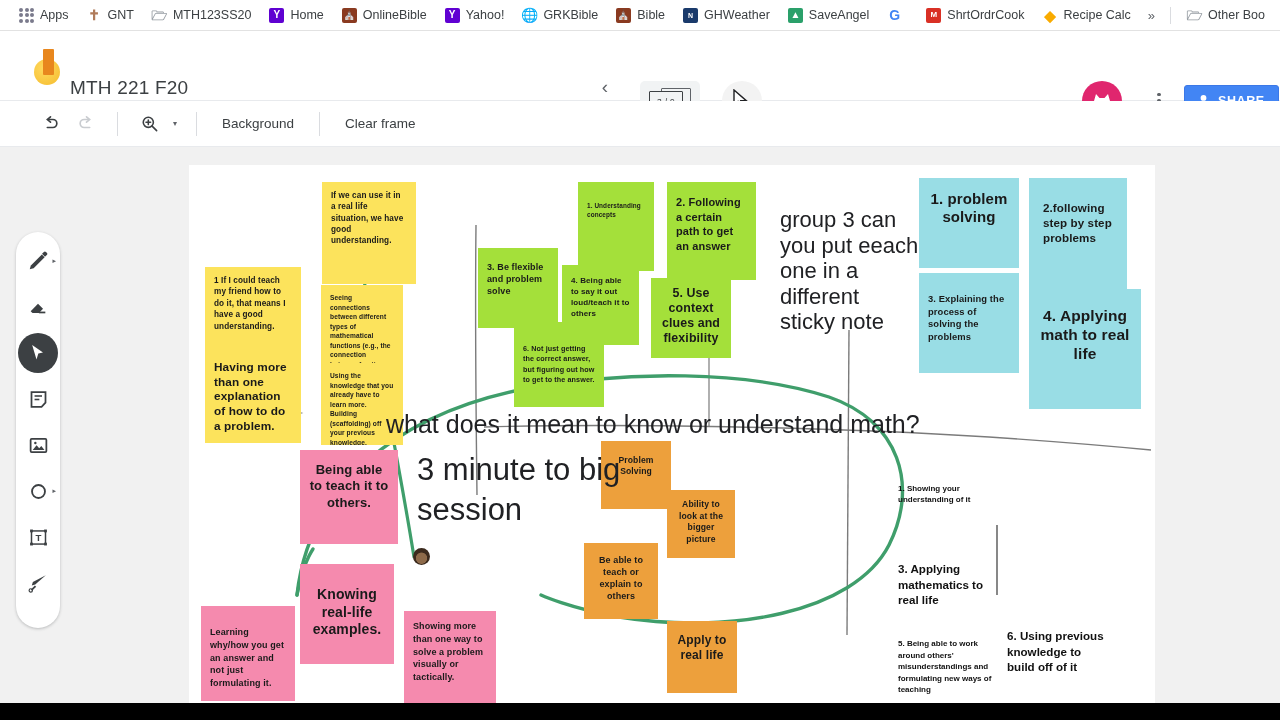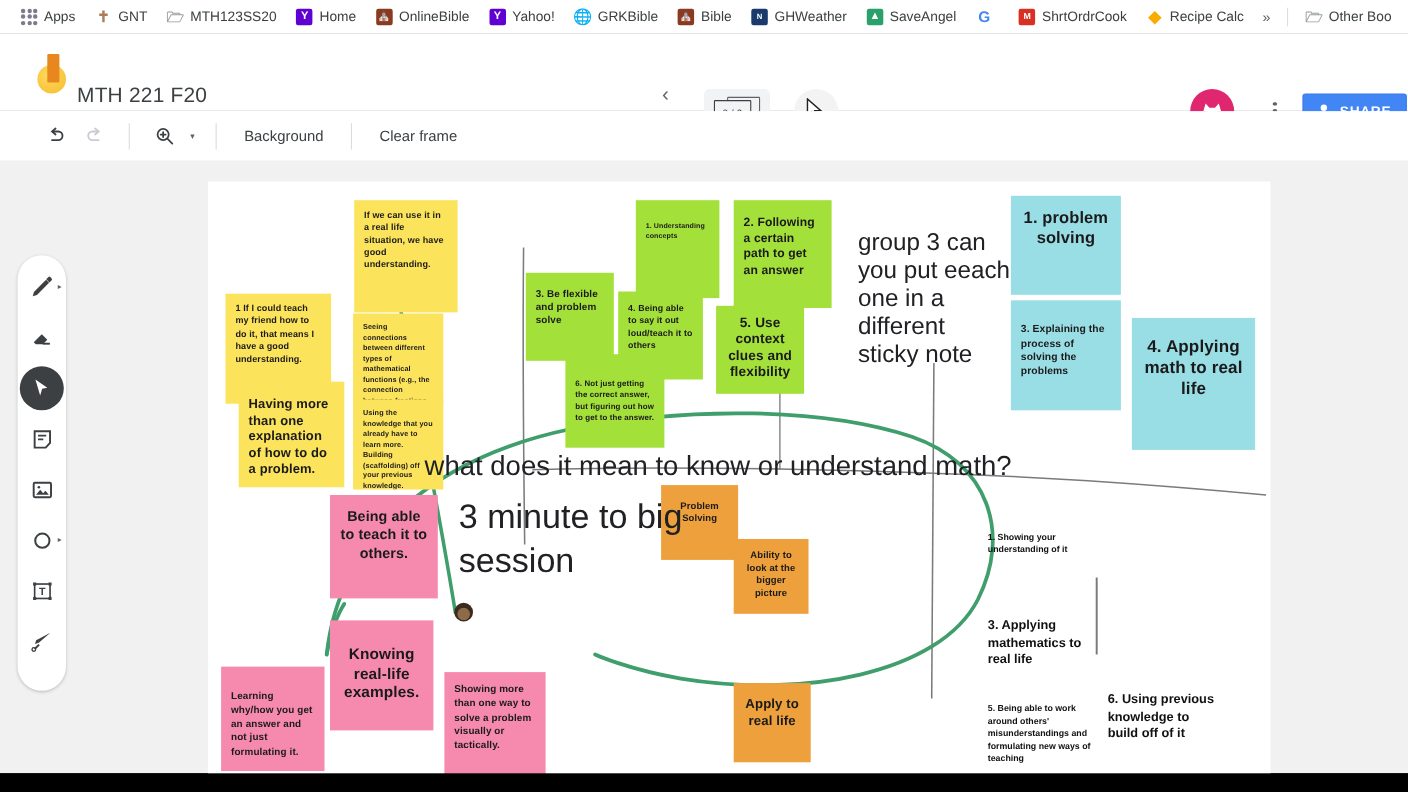--- a/index.html
+++ b/index.html
@@ -376,21 +376,21 @@
         <path d="M225 392 C215 330, 200 250, 186 178 C178 132, 172 100, 170 82" stroke="#3f9e6b" stroke-width="3.2" fill="none" stroke-linecap="round"></path>
         <path d="M98 252 L112 248 L98 244" stroke="#7b7b7b" stroke-width="1.3" fill="none"></path>
       </svg>
 
       <div class="note ylw" style="left:133px;top:17px;width:94px;height:102px;">
         <div class="pad" style="font-size:8.2px;line-height:1.38;">If we can use it in a real life situation, we have good understanding.</div>
       </div>
       <div class="note ylw" style="left:16px;top:102px;width:96px;height:100px;">
         <div class="pad" style="font-size:8.2px;line-height:1.4;">1 If I could teach my friend how to do it, that means I have a good understanding.</div>
       </div>
-      <div class="note ylw" style="left:28px;top:182px;width:96px;height:96px;">
+      <div class="note ylw" style="left:16px;top:182px;width:96px;height:96px;">
         <div class="pad" style="font-size:11.8px;line-height:1.25;padding-top:13px;">Having more than one explanation of how to do a problem.</div>
       </div>
       <div class="note ylw" style="left:132px;top:120px;width:82px;height:82px;">
         <div class="pad" style="font-size:6.6px;line-height:1.45;">Seeing connections between different types of mathematical functions (e.g., the connection between fractions and decimals).</div>
       </div>
       <div class="note ylw" style="left:132px;top:198px;width:82px;height:82px;">
         <div class="pad" style="font-size:6.6px;line-height:1.45;">Using the knowledge that you already have to learn more. Building (scaffolding) off your previous knowledge.</div>
       </div>
 
       <div class="note grn" style="left:389px;top:17px;width:76px;height:89px;">
@@ -408,20 +408,23 @@
       <div class="note grn tc" style="left:462px;top:113px;width:80px;height:80px;">
         <div class="pad" style="font-size:12.4px;line-height:1.22;padding-top:8px;">5. Use context clues and flexibility</div>
       </div>
       <div class="note grn" style="left:325px;top:157px;width:90px;height:85px;">
         <div class="pad" style="font-size:7.2px;line-height:1.45;padding-top:22px;">6. Not just getting the correct answer, but figuring out how to get to the answer.</div>
       </div>
 
       <div class="note cyn tc" style="left:730px;top:13px;width:100px;height:90px;">
         <div class="pad" style="font-size:15px;line-height:1.2;padding-top:12px;">1. problem solving</div>
       </div>
+      <div class="note cyn" style="left:840px;top:13px;width:98px;height:115px;">
+        <div class="pad" style="font-size:11.6px;line-height:1.3;padding-top:22px;padding-left:14px;">2.following step by step problems</div>
+      </div>
       <div class="note cyn" style="left:730px;top:108px;width:100px;height:100px;">
         <div class="pad" style="font-size:9.4px;line-height:1.35;padding-top:20px;">3. Explaining the process of solving the problems</div>
       </div>
       <div class="note cyn tc" style="left:840px;top:124px;width:112px;height:120px;">
         <div class="pad" style="font-size:15.5px;line-height:1.22;padding-top:18px;">4. Applying math to real life</div>
       </div>
 
       <div class="note pnk tc" style="left:111px;top:285px;width:98px;height:94px;">
         <div class="pad" style="font-size:13px;line-height:1.25;padding-top:12px;">Being able to teach it to others.</div>
       </div>
@@ -434,20 +437,23 @@
       <div class="note pnk" style="left:215px;top:446px;width:92px;height:94px;">
         <div class="pad" style="font-size:9px;line-height:1.42;padding-top:9px;">Showing more than one way to solve a problem visually or tactically.</div>
       </div>
 
       <div class="note org tc" style="left:412px;top:276px;width:70px;height:68px;">
         <div class="pad" style="font-size:8.6px;line-height:1.32;padding-top:14px;">Problem Solving</div>
       </div>
       <div class="note org tc" style="left:478px;top:325px;width:68px;height:68px;">
         <div class="pad" style="font-size:8.6px;line-height:1.35;padding-top:9px;">Ability to look at the bigger picture</div>
       </div>
+      <div class="note org tc" style="left:395px;top:378px;width:74px;height:76px;">
+        <div class="pad" style="font-size:9px;line-height:1.35;padding-top:11px;">Be able to teach or explain to others</div>
+      </div>
       <div class="note org tc" style="left:478px;top:456px;width:70px;height:72px;">
         <div class="pad" style="font-size:12px;line-height:1.24;padding-top:12px;">Apply to real life</div>
       </div>
 
       <div class="free" style="left:591px;top:42px;width:140px;font-size:22px;line-height:1.16;">
         <span>group 3 can you put eeach one in a different sticky note</span>
       </div>
       <div class="free" style="left:197px;top:245px;width:700px;font-size:25px;white-space:nowrap;">
         <span>what does it mean to know or understand math?</span>
       </div>

